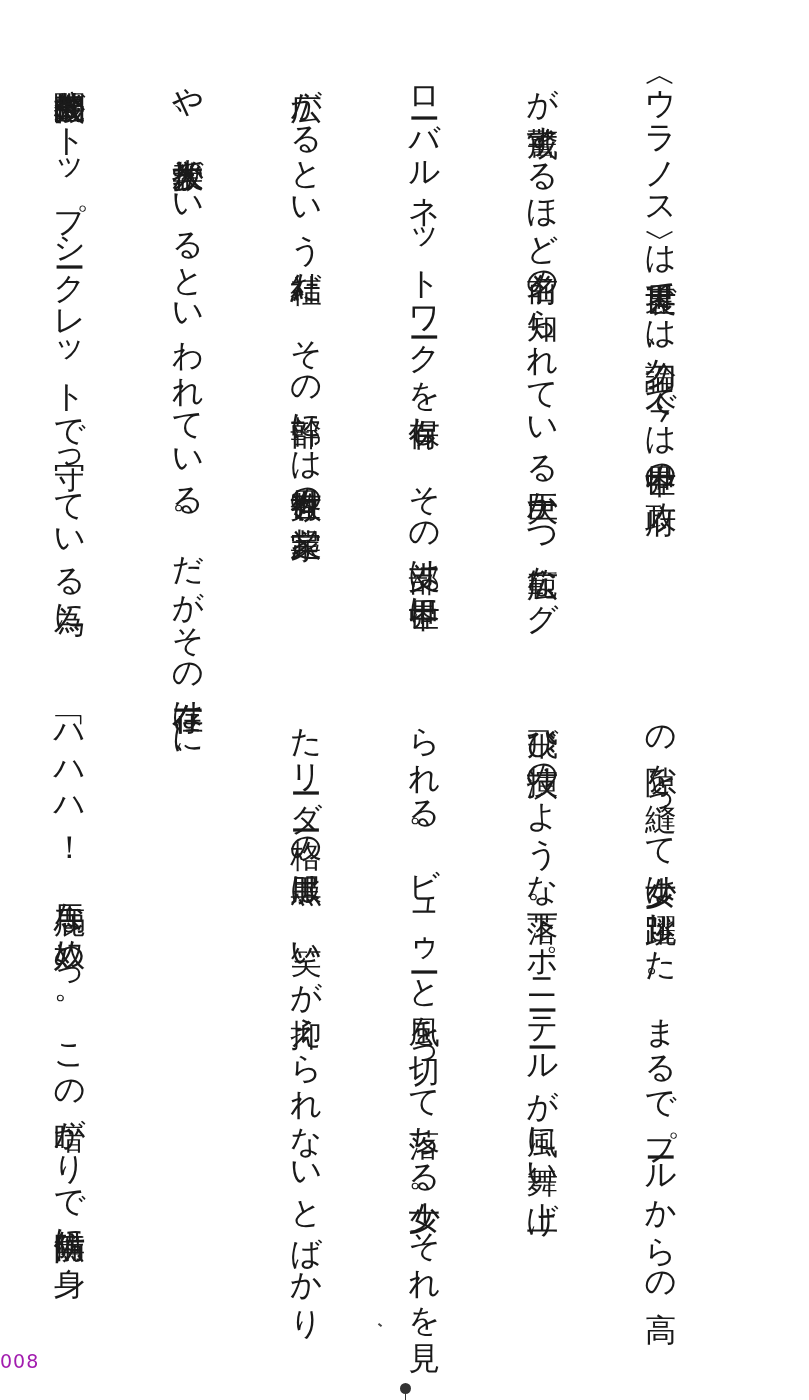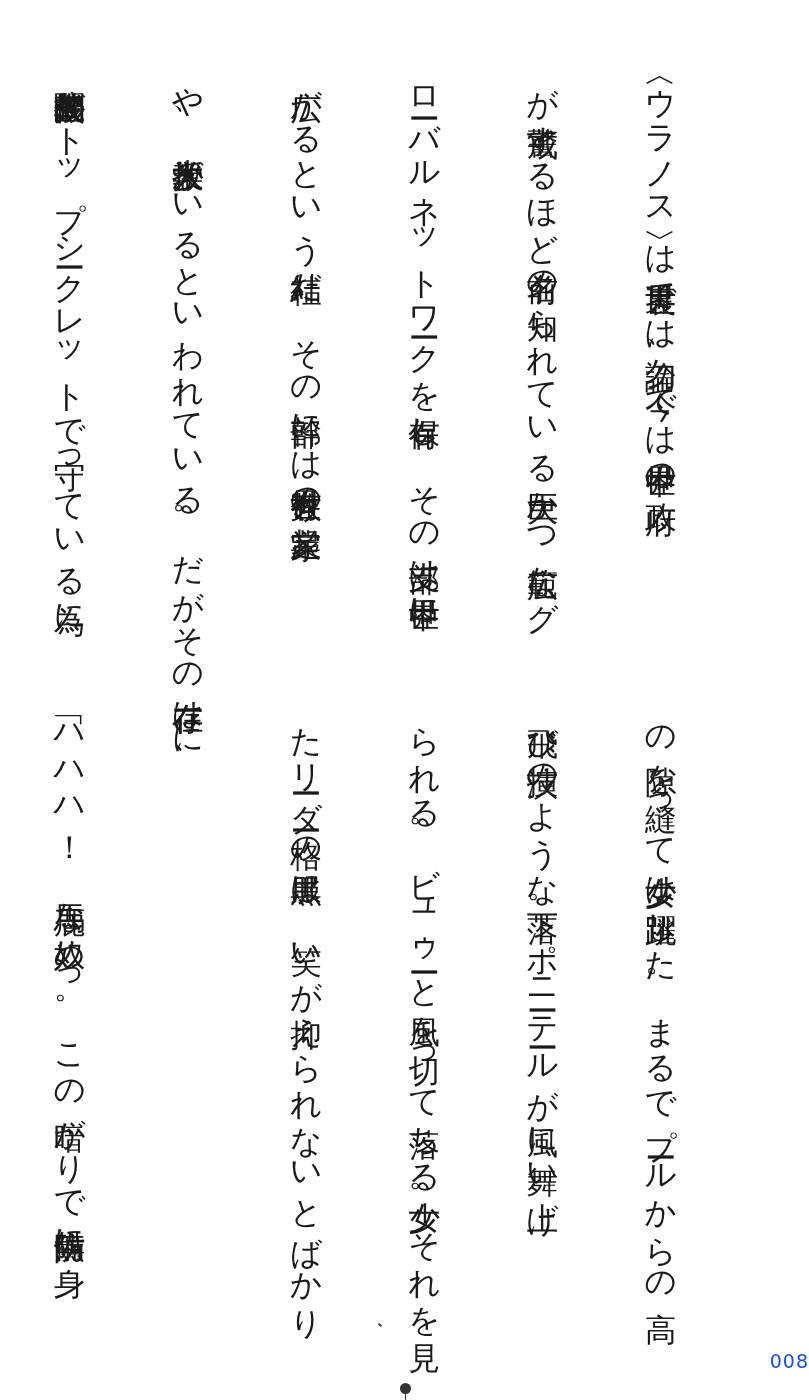--- a/index.html
+++ b/index.html
@@ -42,24 +42,24 @@
       height: 620px;
     }
     .col {
       display: block;
     }
     .page-number {
       position: absolute;
       left: 0;
       width: 809px;
       top: 1350px;
-      text-align: right;
+      text-align: left;
       font-family: "DejaVu Sans", "Liberation Sans", sans-serif;
       font-size: 19px;
-      color: #1d4ed8;
+      color: #a21caf;
       letter-spacing: 1px;
     }
     .pin {
       position: absolute;
       left: 400px;
       top: 1383px;
       width: 11px;
       height: 11px;
       border-radius: 50%;
       background: #333;

